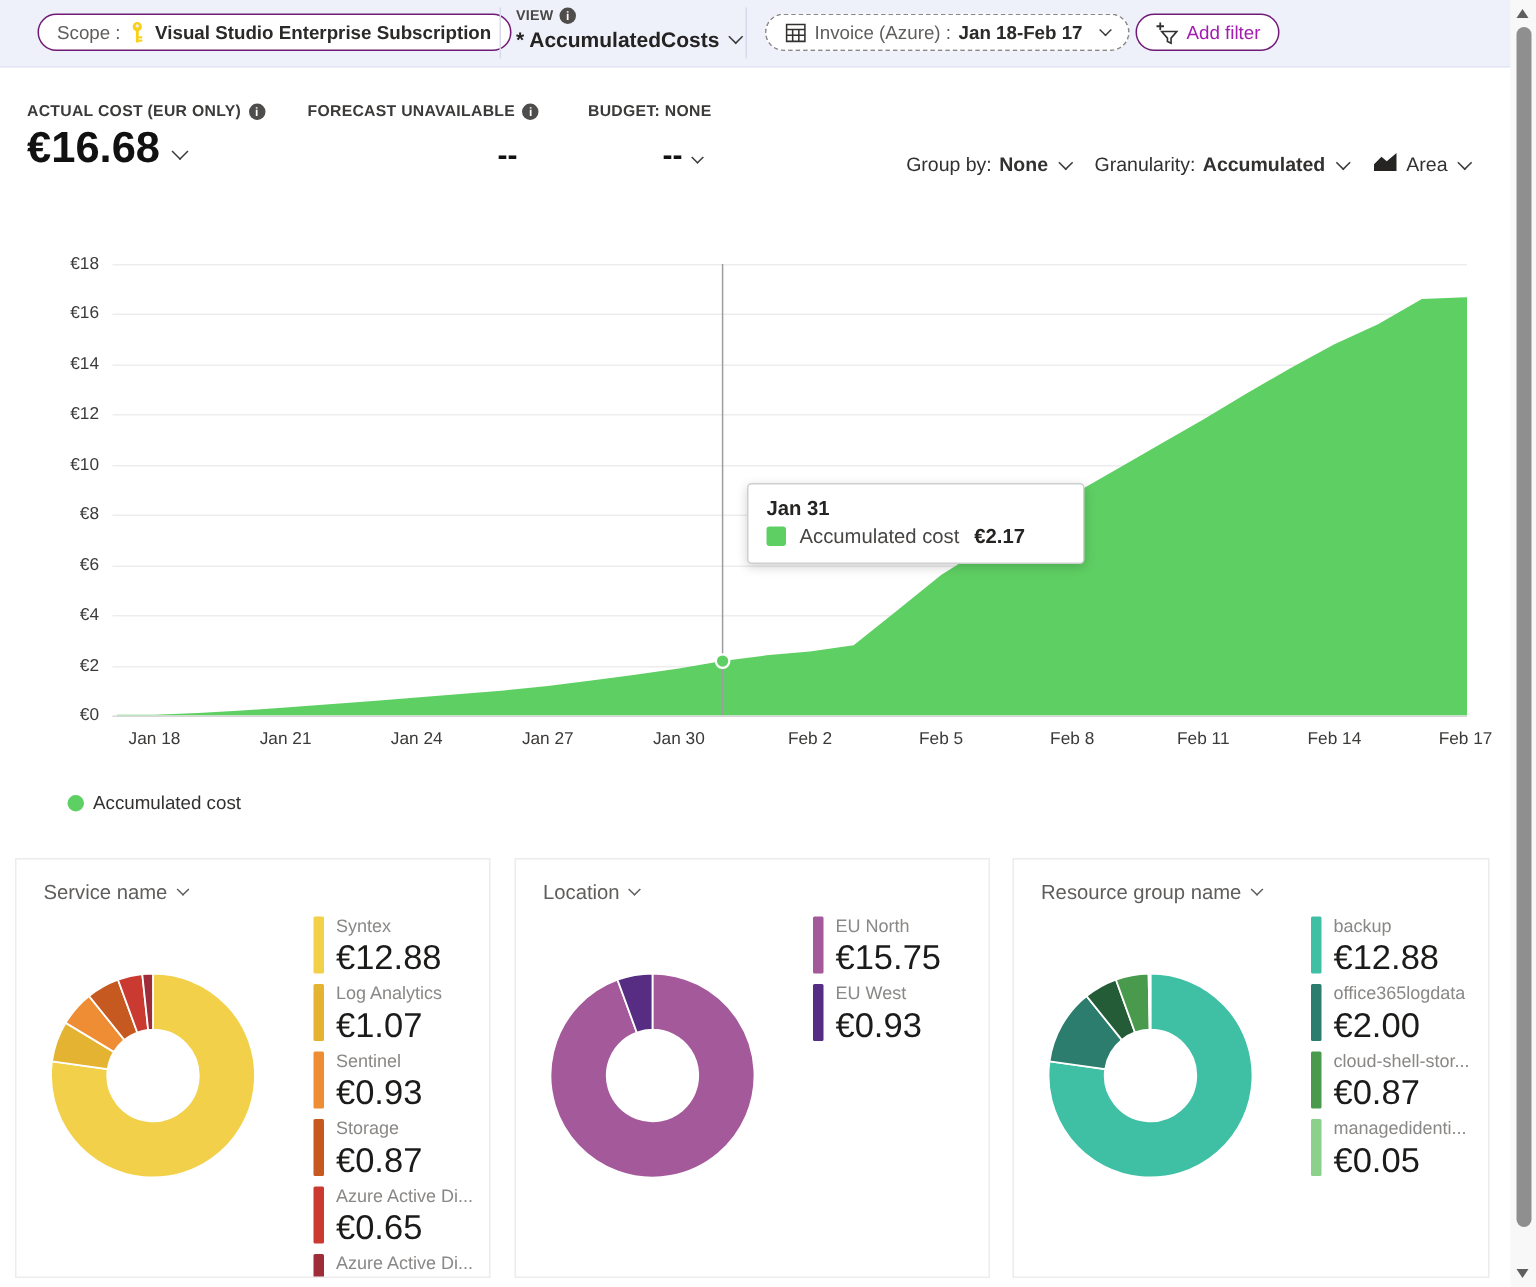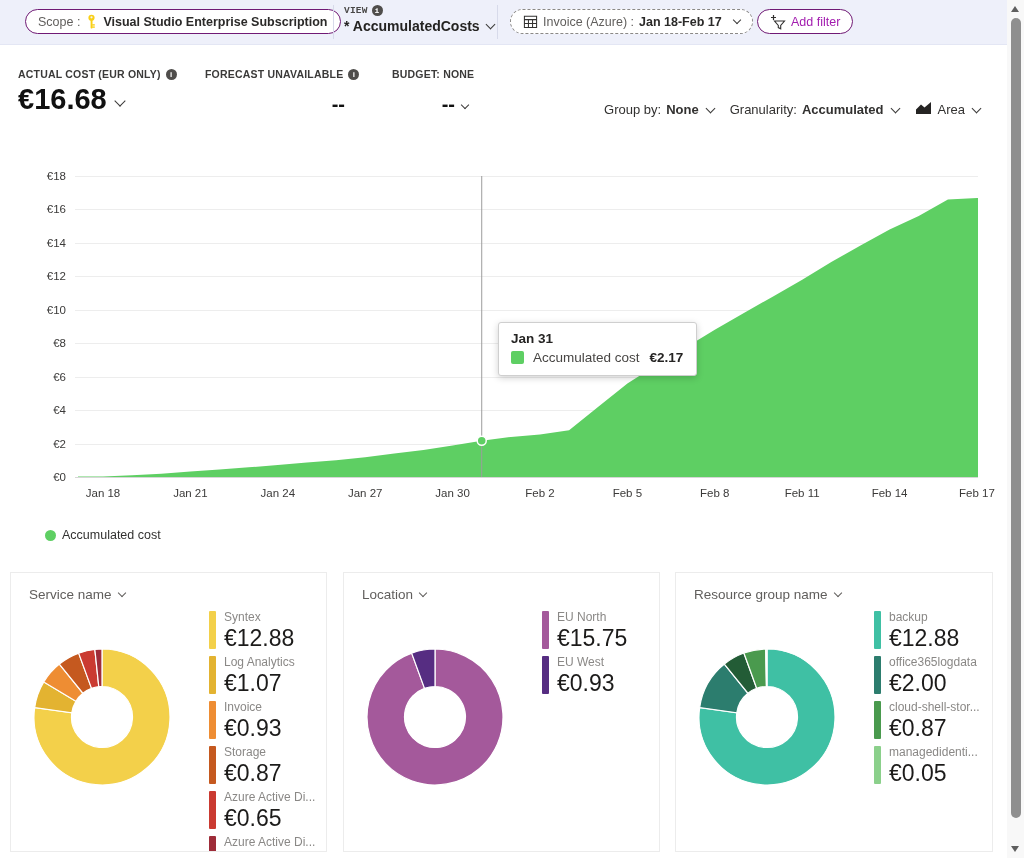--- a/index.html
+++ b/index.html
@@ -9,21 +9,21 @@
     -webkit-font-smoothing:antialiased;color:#323130;
   }
   
   .toolbar{position:absolute;left:0;top:0;width:1007px;height:44px;background:#eef0fa;border-bottom:1px solid #e3e6f4;}
   .pill{position:absolute;top:9px;height:25px;background:#fff;border:1px solid #701a75;border-radius:13px;
         display:flex;align-items:center;padding:0 12px;box-sizing:border-box;font-size:12.5px;color:#605e5c;gap:5px;cursor:pointer;}
   .pill .strong{font-weight:700;color:#2b2a29;}
   .pill.dashed{border:1px dashed #8a8886;}
   .vdiv{position:absolute;top:5px;width:1px;height:34px;background:#d7daea;}
   .view-block{position:absolute;left:344px;top:5px;}
-  .view-label{font-size:9.5px;font-weight:700;color:#494847;display:flex;align-items:center;gap:4px;letter-spacing:.2px;font-family:Liberation Mono, monospace;}
+  .view-label{font-size:9.5px;font-weight:700;color:#494847;display:flex;align-items:center;gap:4px;letter-spacing:.2px;}
   .view-value{margin-top:2px;font-size:14px;font-weight:700;color:#242322;display:flex;align-items:center;cursor:pointer;}
   .chev{display:inline-block;width:6px;height:6px;border-right:1.7px solid #3b3a39;border-bottom:1.7px solid #3b3a39;transform:rotate(45deg);margin-left:7px;margin-top:-3px;}
   .chev.sm{width:5px;height:5px;}
   .info{display:inline-block;width:11px;height:11px;border-radius:50%;background:#4f4d4b;color:#fff;
         font-size:8px;line-height:11px;text-align:center;font-weight:700;flex:none;}
   .info::before{content:"i";}
   
   .kpi{position:absolute;top:68px;}
   .kpi-label{font-size:10.5px;font-weight:700;color:#3b3a39;letter-spacing:.2px;display:flex;align-items:center;gap:5px;white-space:nowrap;}
   .kpi-value{font-size:29px;font-weight:600;color:#111;display:flex;align-items:center;}
@@ -36,21 +36,21 @@
   .ctrl .chev{margin-left:8px;}
   .area-ic{margin-right:6px;display:inline-block;}
   
   .chart-section{position:absolute;left:0;top:165px;width:1007px;height:400px;}
   .plot{position:absolute;left:78px;top:11px;width:900px;height:301px;}
   .gridline{position:absolute;left:-3px;width:903px;height:1px;background:#ededed;}
   .gridline.zero{background:#d6d6d6;}
   .ylab{position:absolute;width:50px;text-align:right;font-size:11.5px;color:#3b3a39;line-height:14px;}
   .xlab{position:absolute;width:70px;text-align:center;font-size:11.5px;color:#3b3a39;top:322px;}
   .areasvg{position:absolute;left:0;top:0;}
-  .tooltip{position:absolute;left:498px;top:157px;width:199px;height:54px;background:#fff;border:1px solid #cfcfcf;
+  .tooltip{position:absolute;left:498px;top:157px;width:225px;height:54px;background:#fff;border:1px solid #cfcfcf;
            border-radius:3px;box-shadow:0 2px 7px rgba(0,0,0,.18);box-sizing:border-box;padding:8px 12px;z-index:5;}
   .tt-title{font-size:13.5px;font-weight:700;color:#252423;}
   .tt-row{display:flex;align-items:center;margin-top:4px;font-size:13.5px;color:#484644;}
   .tt-swatch{width:13px;height:13px;border-radius:2px;margin-right:9px;flex:none;}
   .tt-val{font-weight:700;color:#252423;margin-left:10px;}
   .chart-legend{position:absolute;left:45px;top:363px;display:flex;align-items:center;font-size:12.5px;color:#323130;}
   .leg-dot{width:11px;height:11px;border-radius:50%;margin-right:6px;}
   
   .card{position:absolute;top:572px;width:317px;height:280px;background:#fff;border:1px solid #ececec;box-sizing:border-box;overflow:hidden;}
   .card-head{position:absolute;left:18px;top:14px;font-size:13.5px;color:#605e5c;display:flex;align-items:center;cursor:pointer;}
@@ -262,21 +262,21 @@
       <div class="litem">
         <span class="chip" style="background: rgb(227, 179, 49);"></span>
         <div class="ltext">
           <div class="llabel">Log Analytics</div>
           <div class="lvalue">€1.07</div>
         </div>
       </div>
       <div class="litem">
         <span class="chip" style="background: rgb(238, 141, 51);"></span>
         <div class="ltext">
-          <div class="llabel">Invoice</div>
+          <div class="llabel">Sentinel</div>
           <div class="lvalue">€0.93</div>
         </div>
       </div>
       <div class="litem">
         <span class="chip" style="background: rgb(197, 89, 31);"></span>
         <div class="ltext">
           <div class="llabel">Storage</div>
           <div class="lvalue">€0.87</div>
         </div>
       </div>

